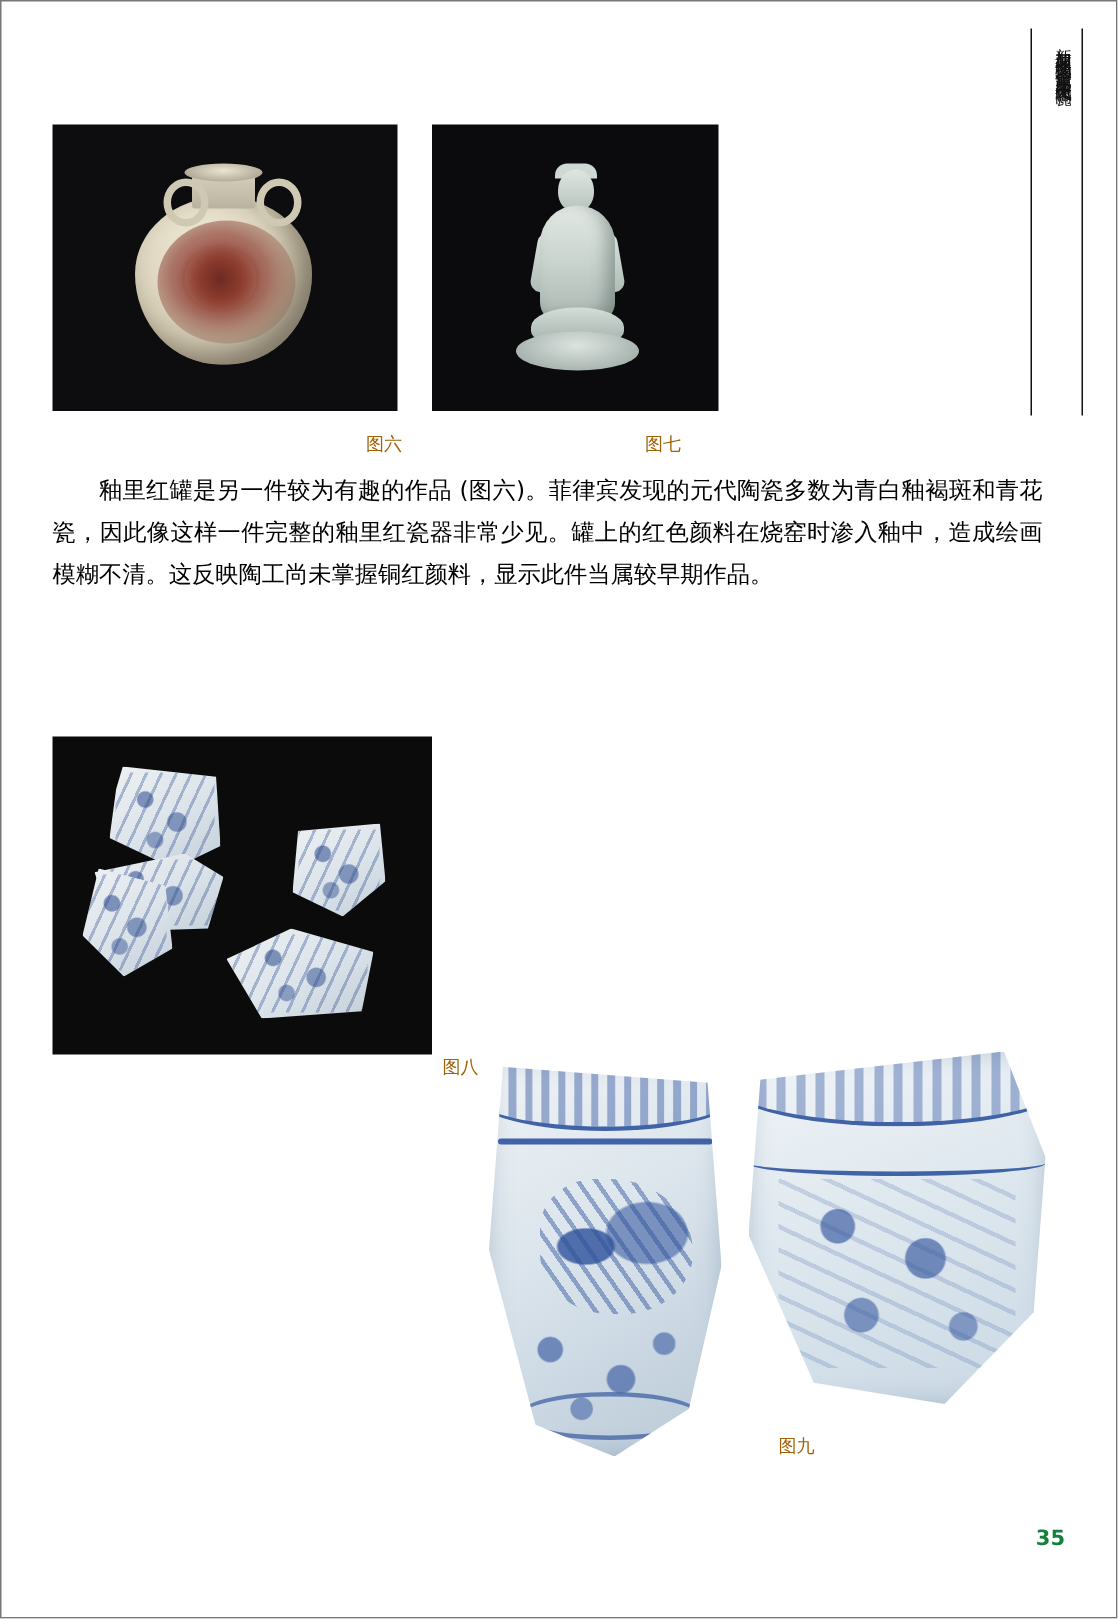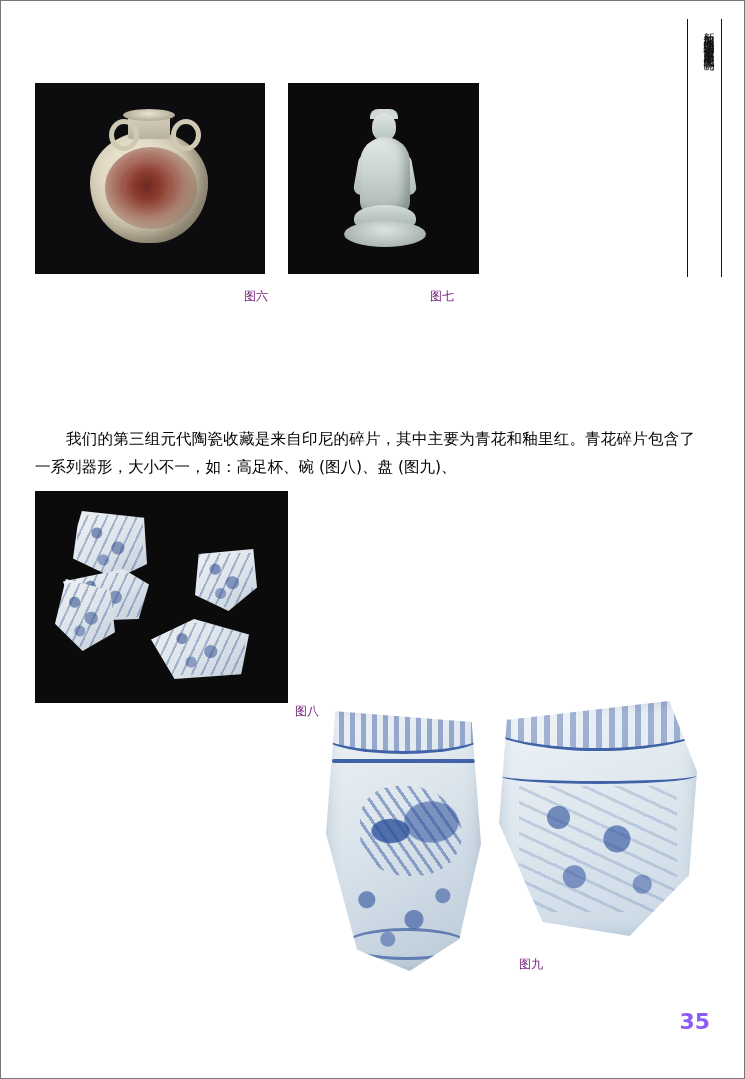--- a/index.html
+++ b/index.html
@@ -53,21 +53,21 @@
 
   
   .photo {
     position: absolute;
     background: #111;
     overflow: hidden;
   }
   .cap {
     position: absolute;
     font-size: 12px;
-    color: #701a75;
+    color: #a16207;
     font-family: "DejaVu Sans", sans-serif;
   }
 
   
   #fig6 { left: 34px; top: 82px; width: 230px; height: 191px; background:#0d0d10; }
   .jar-body {
     position: absolute;
     left: 55px; top: 48px; width: 118px; height: 112px;
     border-radius: 50% 50% 48% 48% / 46% 46% 54% 54%;
     background: radial-gradient(ellipse at 38% 32%, #f0ead8 0%, #ded6c0 38%, #cfc6ae 62%, #9f9887 100%);
@@ -256,23 +256,23 @@
     text-align: justify;
   }
   .body-text p { margin: 0; text-indent: 2em; }
   #para1 { top: 312px; }
   #para2 { top: 424px; }
 
   .folio {
     position: absolute;
     right: 34px;
     bottom: 44px;
-    font-size: 22px;
+    font-size: 14px;
     font-weight: bold;
-    color: #8b5cf6;
+    color: #15803d;
     font-family: "DejaVu Sans", sans-serif;
     text-align: right;
   }
 </style>
 </head>
 <body>
 
 <div class="page">
 
   <div class="rh-rule"></div>
@@ -296,24 +296,24 @@
       <div class="fg-head"></div>
       <div class="fg-arm l"></div>
       <div class="fg-arm r"></div>
       <div class="fg-body"></div>
       <div class="fg-robe"></div>
       <div class="fg-base"></div>
     </div>
   </div>
   <div class="cap" style="left:429px; top:287px;">图七</div>
 
-
-  <div class="body-text" id="para2">
-    <p>我们的第三组元代陶瓷收藏是来自印尼的碎片，其中主要为青花和釉里红。青花碎片包含了一系列器形，大小不一，如：高足杯、碗 (图八)、盘 (图九)、</p>
-  </div>
+  <div class="body-text" id="para1">
+    <p>釉里红罐是另一件较为有趣的作品 (图六)。菲律宾发现的元代陶瓷多数为青白釉褐斑和青花瓷，因此像这样一件完整的釉里红瓷器非常少见。罐上的红色颜料在烧窑时渗入釉中，造成绘画模糊不清。这反映陶工尚未掌握铜红颜料，显示此件当属较早期作品。</p>
+  </div>
+
 
   <div class="photo" id="fig8">
     <div class="sherd" id="s1">
         <div class="deco"></div>
       </div>
     <div class="sherd" id="s2">
         <div class="deco"></div>
       </div>
     <div class="sherd" id="s3">
         <div class="deco"></div>

